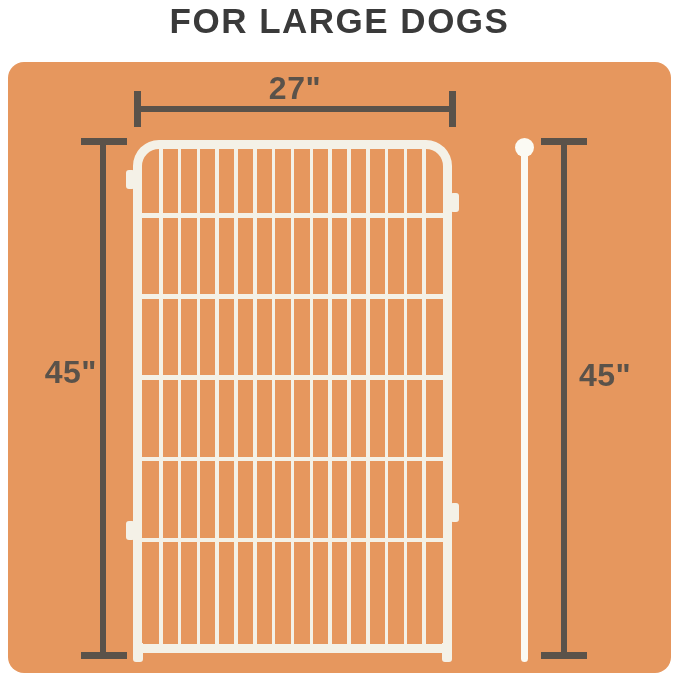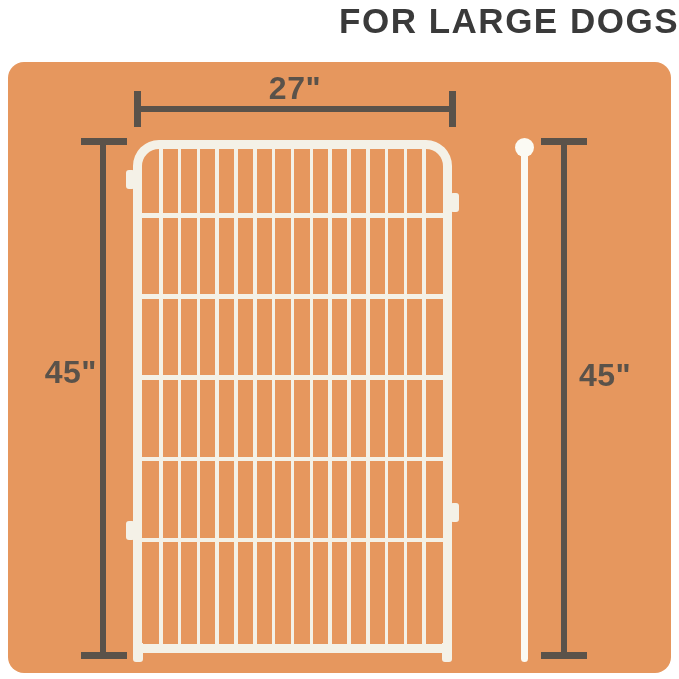--- a/index.html
+++ b/index.html
@@ -11,21 +11,21 @@
     --dim:#5A524A;
     --title:#3A3A3A;
   }
   .scene {
     position:relative; width:679px; height:679px;
     background:var(--page); overflow:hidden;
     font-family:"Liberation Sans", sans-serif;
   }
   .title {
     position:absolute; top:1px; left:0; width:100%;
-    text-align:right; font-size:35px; font-weight:bold;
+    text-align:center; font-size:35px; font-weight:bold;
     letter-spacing:1.5px; color:var(--title);
   }
   .panel {
     position:absolute; left:8px; top:62px; width:663px; height:611px;
     border-radius:16px; background:var(--panel);
   }
   
   .fence { position:absolute; left:133px; top:140px; width:319px; height:513px; }
   .fence-grid { position:absolute; left:9px; top:9px; width:301px; height:495px; }
   .vbar  { position:absolute; top:0; bottom:0; width:3.6px; background:var(--fence); }

